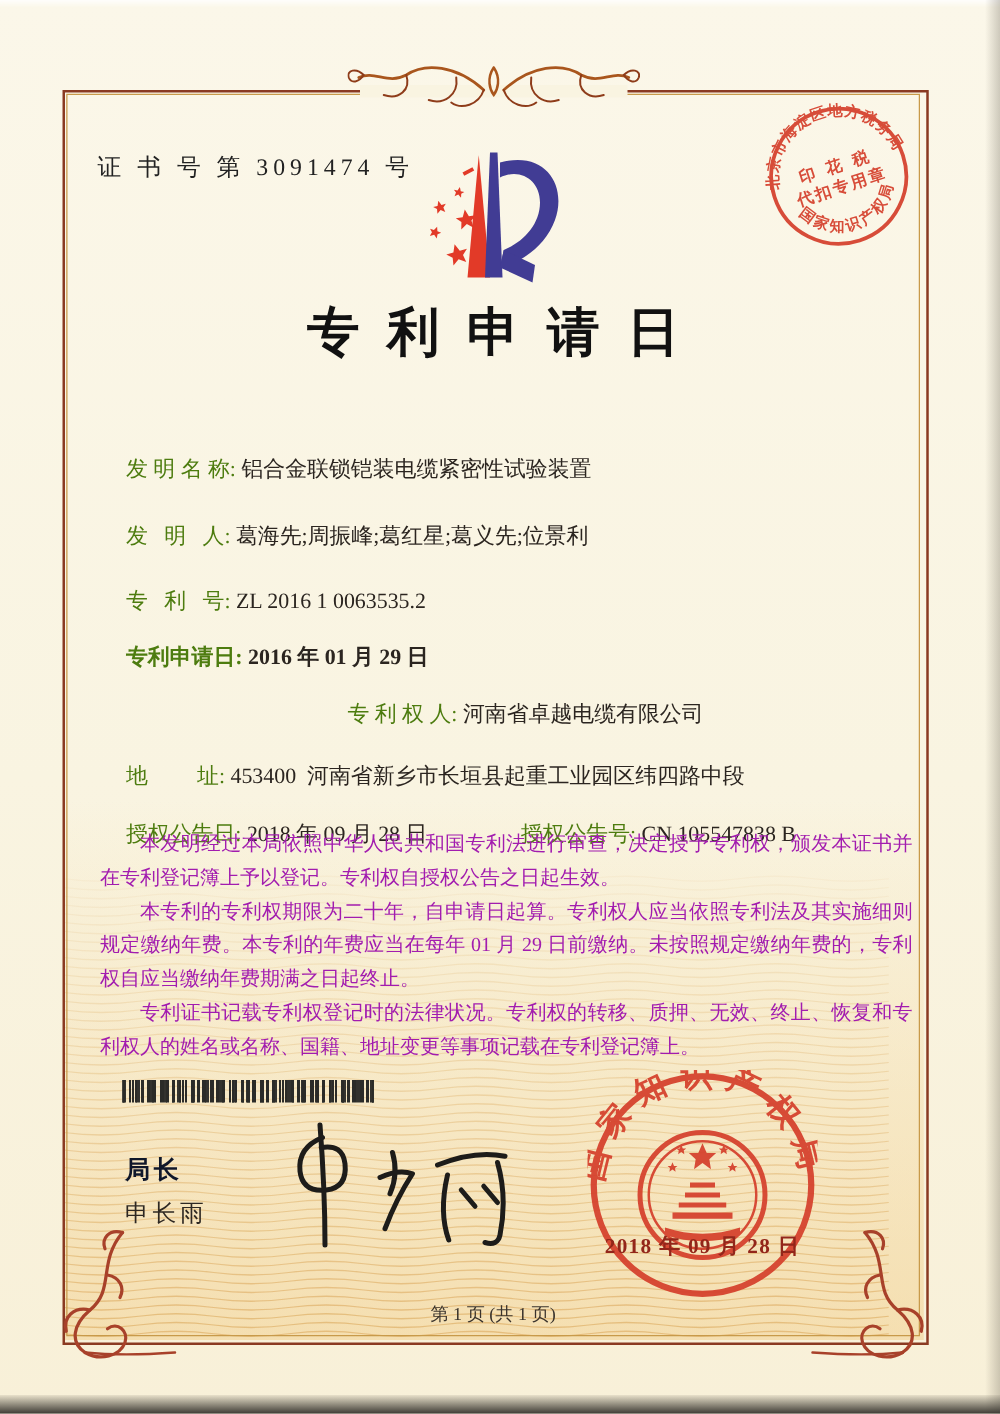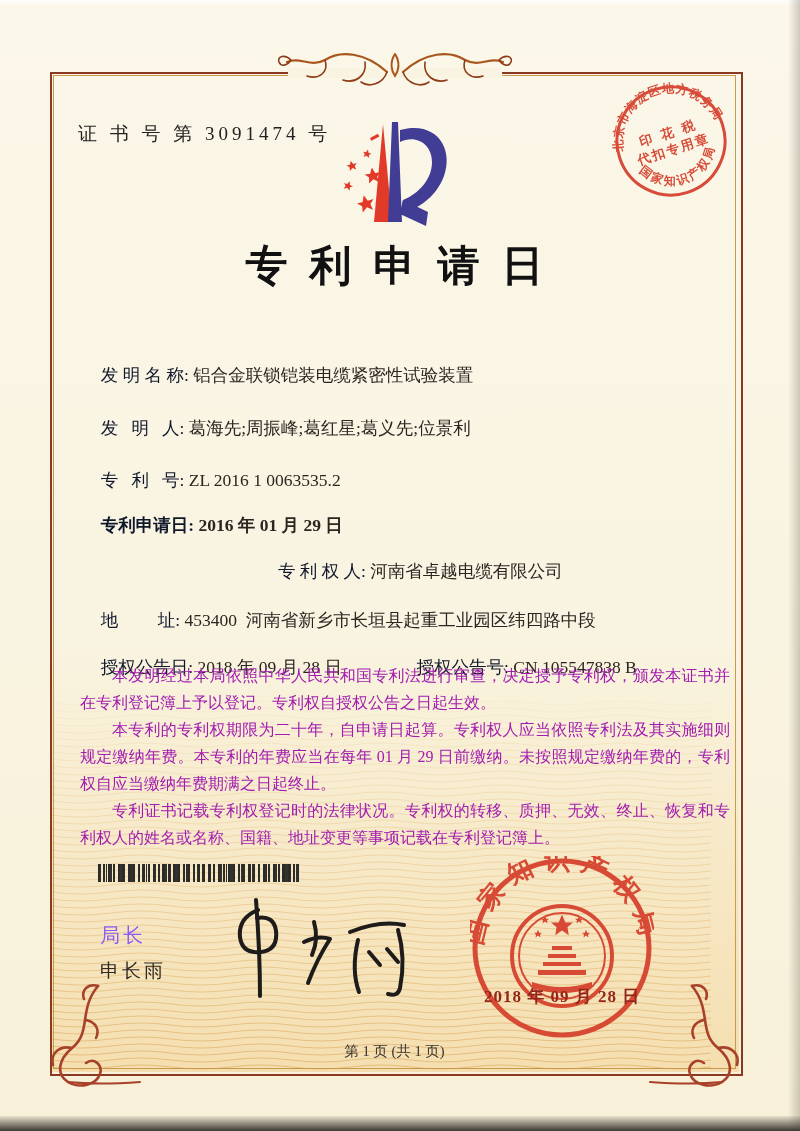--- a/index.html
+++ b/index.html
@@ -19,32 +19,32 @@
     background:linear-gradient(180deg,rgba(244,214,156,0) 0%,rgba(242,205,134,.22) 45%,rgba(240,198,120,.42) 100%);}
   #wave-svg{left:51px;top:700px;}
   
   .frame{left:50px;top:72px;width:689px;height:1000px;border:2px solid #8a3a22;}
   .frame-inner{left:53px;top:75px;width:681px;height:992px;border:1px solid #c89a4a;}
   
   .cert-no{left:78px;top:121px;font-size:19px;letter-spacing:4px;color:#222;white-space:pre;text-align:center;}
   .title{left:50px;top:238px;width:689px;text-align:center;font-size:42px;font-weight:bold;
     letter-spacing:22px;text-indent:22px;color:#111;}
   .field-row{left:92px;width:648px;font-size:17.5px;white-space:pre;}
-  .flabel{color:#0f172a;}
+  .flabel{color:#4d7c0f;}
   .fvalue{color:#2b2520;}
   .grant-b{position:absolute;left:307px;top:0;white-space:pre;}
   .paras{left:80px;top:662px;width:650px;font-size:16px;line-height:27px;color:#a21caf;text-align:justify;}
   .paras p{margin:0;text-indent:2em;}
   .barcode{left:98px;top:864px;width:201px;height:18px;
     background:
       repeating-linear-gradient(90deg,#2b2b28 0 2px,rgba(0,0,0,0) 2px 5px),
       repeating-linear-gradient(90deg,#2b2b28 0 1px,rgba(0,0,0,0) 1px 8px),
       repeating-linear-gradient(90deg,#33322e 0 3px,rgba(0,0,0,0) 3px 11px);
   }
-  .sig-title{left:100px;top:922px;font-size:20px;letter-spacing:3px;color:#8b5cf6;}
+  .sig-title{left:100px;top:922px;font-size:20px;letter-spacing:3px;color:#0f172a;font-weight:bold;}
   .sig-name{left:100px;top:958px;font-size:19px;letter-spacing:3px;color:#2e2822;}
   .seal-date{left:472px;top:985px;width:180px;text-align:center;font-size:17px;font-weight:bold;
     letter-spacing:1px;color:#93261a;white-space:pre;}
   .footer-page{left:50px;top:1042px;width:689px;text-align:center;font-size:14.5px;color:#3a332c;white-space:pre;}
   svg{display:block;}
   .stamp{opacity:.93;}
 </style>
 </head>
 <body>
 

